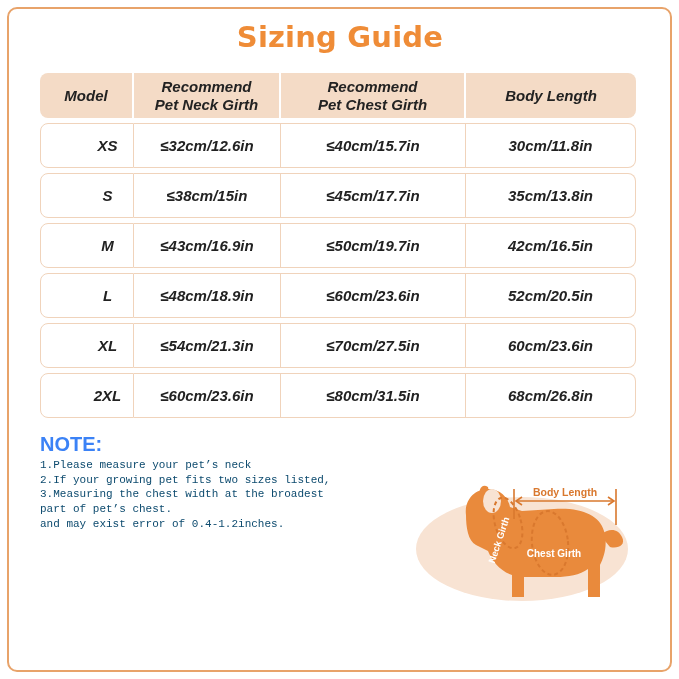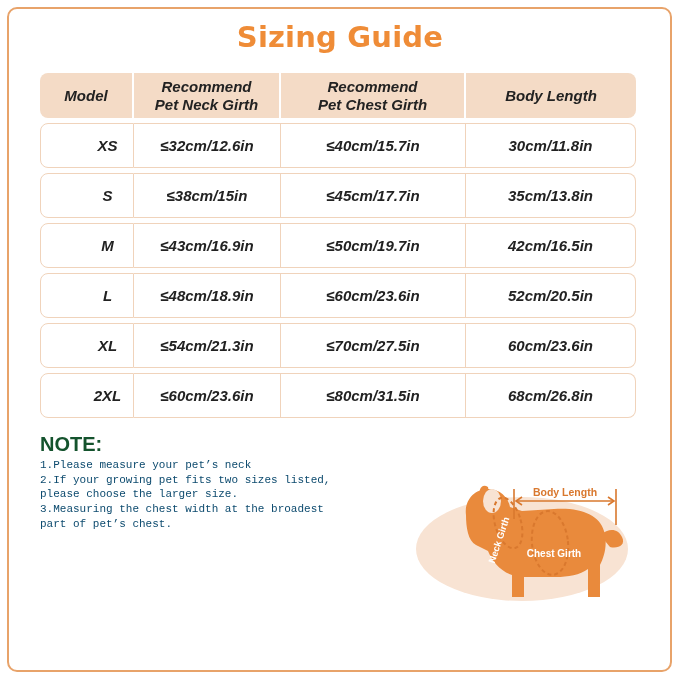--- a/index.html
+++ b/index.html
@@ -95,21 +95,21 @@
 
   .note-area {
     position: relative;
     margin-top: 10px;
     width: 600px;
     min-height: 210px;
   }
   .note-title {
     font-size: 20px;
     font-weight: bold;
-    color: #14532d;
+    color: #3b82f6;
     margin: 0 0 2px 0;
   }
   .note-lines {
     font-size: 11px;
     line-height: 1.33;
     color: #0c4a6e;
     width: 430px;
     font-family: Liberation Mono, monospace;
   }
   .note-lines div { white-space: pre; }
@@ -196,23 +196,23 @@
           <td>68cm/26.8in</td>
         </tr>
       </tbody>
     </table>
 
     <div class="note-area">
       <div class="note-title">NOTE:</div>
       <div class="note-lines">
         <div>1.Please measure your pet’s neck</div>
         <div>2.If your growing pet fits two sizes listed,</div>
-        <div>please choose the larger size.</div>
         <div>3.Measuring the chest width at the broadest</div>
         <div>part of pet’s chest.</div>
+        <div>and may exist error of 0.4-1.2inches.</div>
       </div>
 
       <div class="illustration">
         <svg width="242" height="160" viewBox="0 0 242 160" xmlns="http://www.w3.org/2000/svg">
           <ellipse cx="118" cy="92" rx="106" ry="52" fill="#f8e3d3"></ellipse>
 
           <g fill="#e98a3c">
             <path d="M62 58 C60 44 70 32 84 32 C96 32 104 40 106 50
                      L118 54 L150 52 C176 50 196 58 200 74
                      C204 88 200 100 196 108 L196 140 L184 140 L184 112

